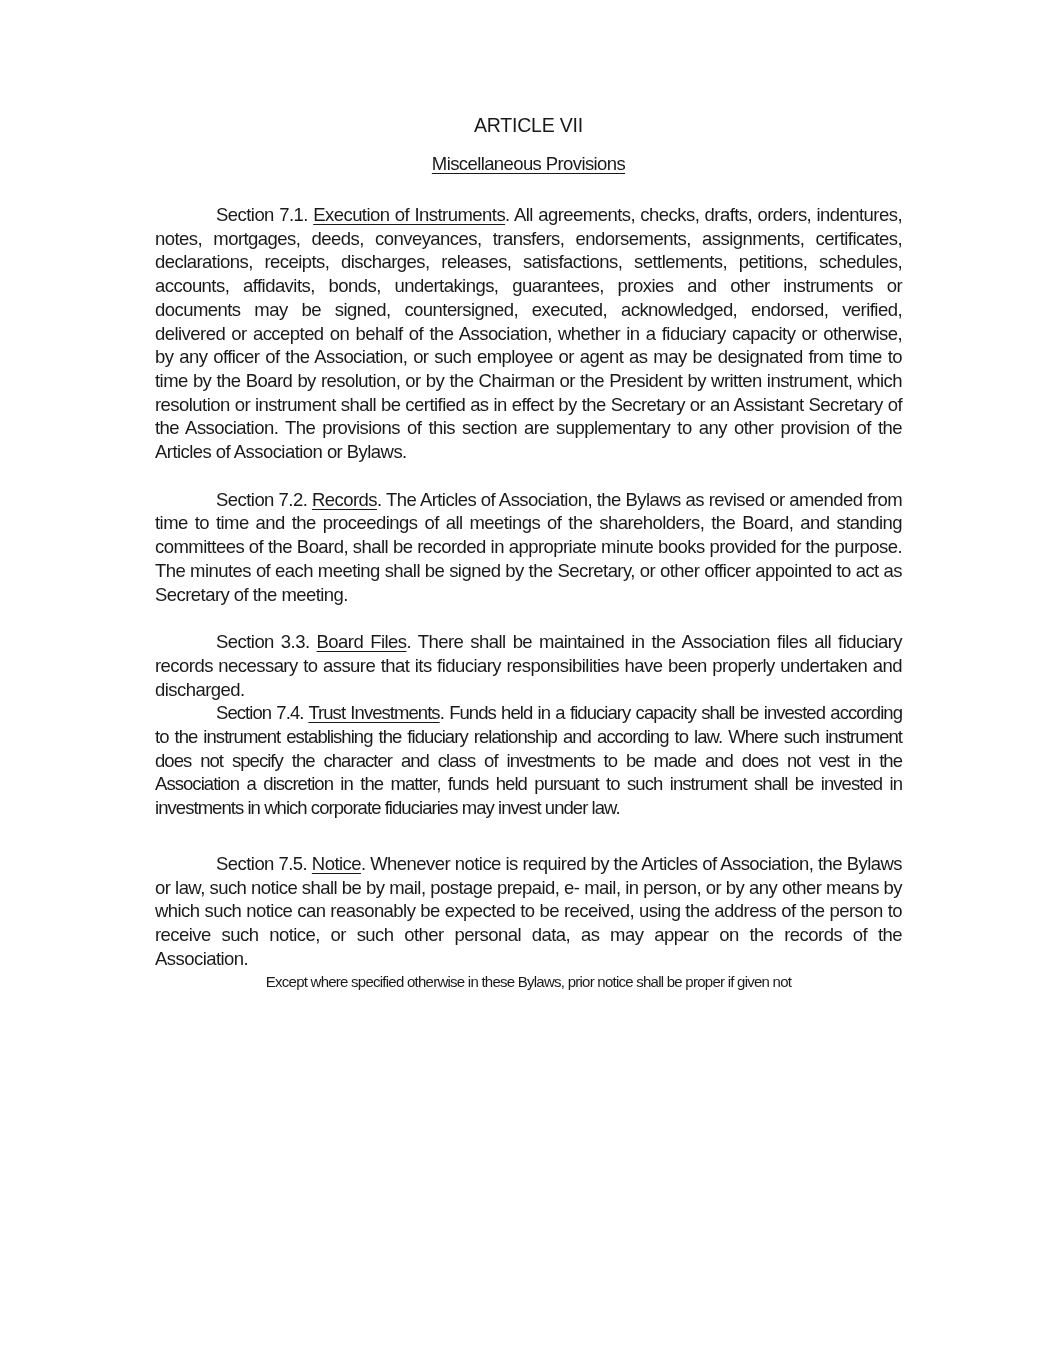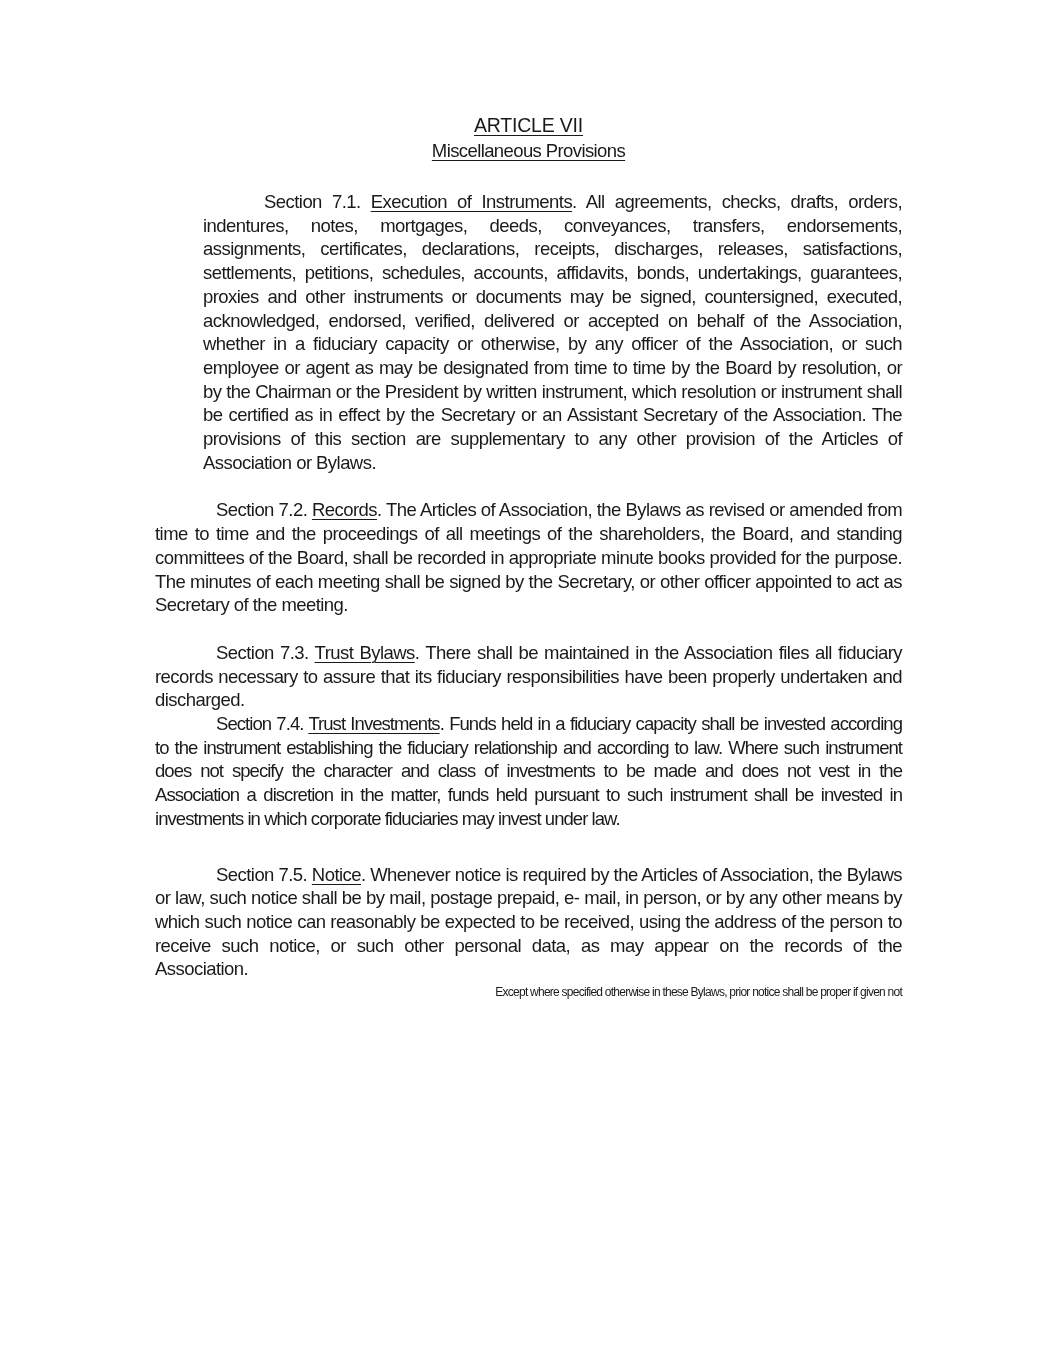--- a/index.html
+++ b/index.html
@@ -21,30 +21,29 @@
       top: 112px;
       width: 747px;
     }
     .heading {
       text-align: center;
       font-size: 19.5px;
       line-height: 26px;
       letter-spacing: -0.2px;
     }
     .heading span {
-      text-decoration: underline;
       text-underline-offset: 3px;
       text-decoration-thickness: 1px;
     }
     .subheading {
       text-align: center;
       font-size: 18.5px;
       line-height: 26px;
       letter-spacing: -0.6px;
-      margin-top: 0px;
+      margin-top: 13px;
     }
     .subheading span {
       text-decoration: underline;
       text-underline-offset: 3px;
       text-decoration-thickness: 1px;
     }
     .section {
       font-size: 18.5px;
       line-height: 23.7px;
       text-align: justify;
@@ -54,50 +53,50 @@
     }
     .section .indent {
       display: inline-block;
       width: 61px;
     }
     .section .title {
       text-decoration: underline;
       text-underline-offset: 3px;
       text-decoration-thickness: 1px;
     }
-    .s71 { margin-top: 26px; margin-left: 48px; }
+    .s71 { margin-top: 26px; }
     .s72 { margin-top: 24px; }
     .s73 { margin-top: 24px; }
     .s74 { }
     .s75 { margin-top: 32px; }
     .tight { letter-spacing: -0.95px; }
     .addendum {
-      font-size: 12px;
+      font-size: 15px;
       line-height: 23.7px;
       letter-spacing: -0.75px;
       margin: 0;
-      text-align: right;
+      text-align: center;
     }
   </style>
 </head>
 <body>
 
 <div class="page">
 
   <div class="heading">
     <span>ARTICLE VII</span>
   </div>
   <div class="subheading">
     <span>Miscellaneous Provisions</span>
   </div>
 
   <p class="section s71"><span class="indent"></span><span>Section 7.1.</span> <span class="title">Execution of Instruments</span><span>. All agreements, checks, drafts, orders, indentures, notes, mortgages, deeds, conveyances, transfers, endorsements, assignments, certificates, declarations, receipts, discharges, releases, satisfactions, settlements, petitions, schedules, accounts, affidavits, bonds, undertakings, guarantees, proxies and other instruments or documents may be signed, countersigned, executed, acknowledged, endorsed, verified, delivered or accepted on behalf of the Association, whether in a fiduciary capacity or otherwise, by any officer of the Association, or such employee or agent as may be designated from time to time by the Board by resolution, or by the Chairman or the President by written instrument, which resolution or instrument shall be certified as in effect by the Secretary or an Assistant Secretary of the Association. The provisions of this section are supplementary to any other provision of the Articles of Association or Bylaws.</span></p>
 
   <p class="section s72"><span class="indent"></span><span>Section 7.2.</span> <span class="title">Records</span><span>. The Articles of Association, the Bylaws as revised or amended from time to time and the proceedings of all meetings of the shareholders, the Board, and standing committees of the Board, shall be recorded in appropriate minute books provided for the purpose. The minutes of each meeting shall be signed by the Secretary, or other officer appointed to act as Secretary of the meeting.</span></p>
 
-  <p class="section s73"><span class="indent"></span><span>Section 7.3.</span> <span class="title">Trust Bylaws</span><span>. There shall be maintained in the Association files all fiduciary records necessary to assure that its fiduciary responsibilities have been properly undertaken and discharged.</span></p>
+  <p class="section s73"><span class="indent"></span><span>Section 3.3.</span> <span class="title">Board Files</span><span>. There shall be maintained in the Association files all fiduciary records necessary to assure that its fiduciary responsibilities have been properly undertaken and discharged.</span></p>
 
   <p class="section s74 tight"><span class="indent"></span><span>Section 7.4.</span> <span class="title">Trust Investments</span><span>. Funds held in a fiduciary capacity shall be invested according to the instrument establishing the fiduciary relationship and according to law. Where such instrument does not specify the character and class of investments to be made and does not vest in the Association a discretion in the matter, funds held pursuant to such instrument shall be invested in investments in which corporate fiduciaries may invest under law.</span></p>
 
   <p class="section s75"><span class="indent"></span><span>Section 7.5.</span> <span class="title">Notice</span><span>. Whenever notice is required by the Articles of Association, the Bylaws or law, such notice shall be by mail, postage prepaid, e- mail, in person, or by any other means by which such notice can reasonably be expected to be received, using the address of the person to receive such notice, or such other personal data, as may appear on the records of the Association.</span></p>
   <p class="addendum">Except where specified otherwise in these Bylaws, prior notice shall be proper if given not</p>
 
 </div>
 
 </body></html>

